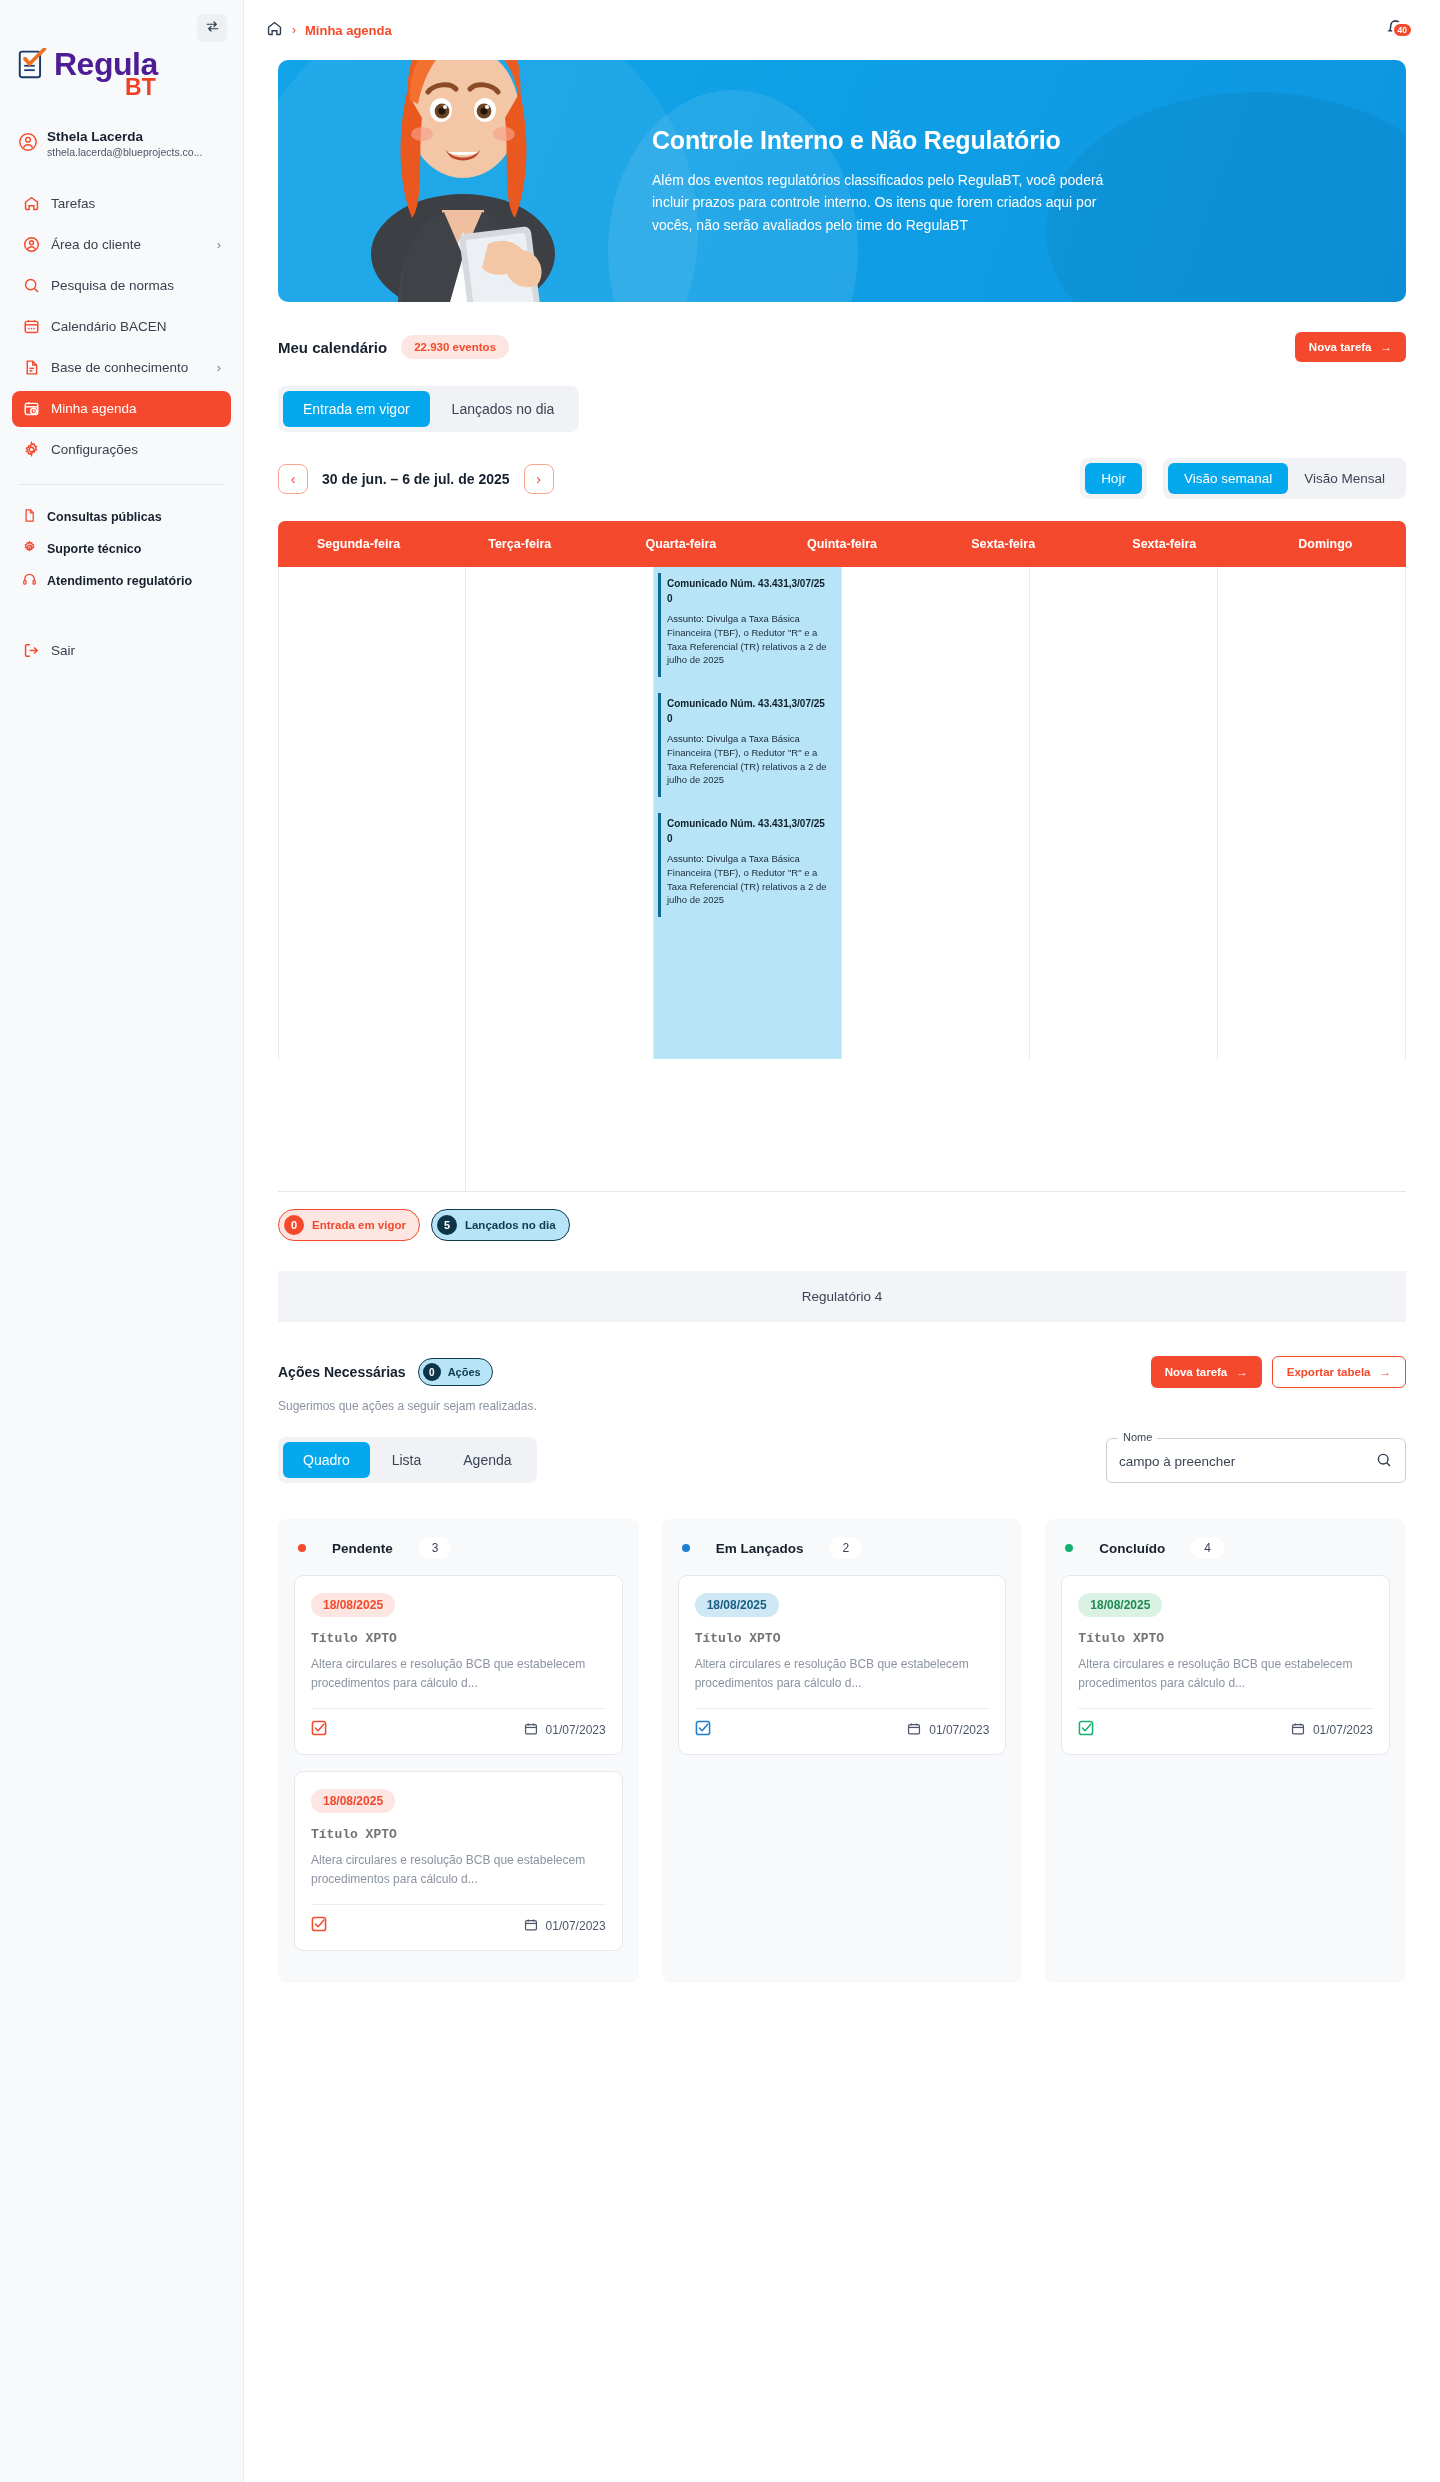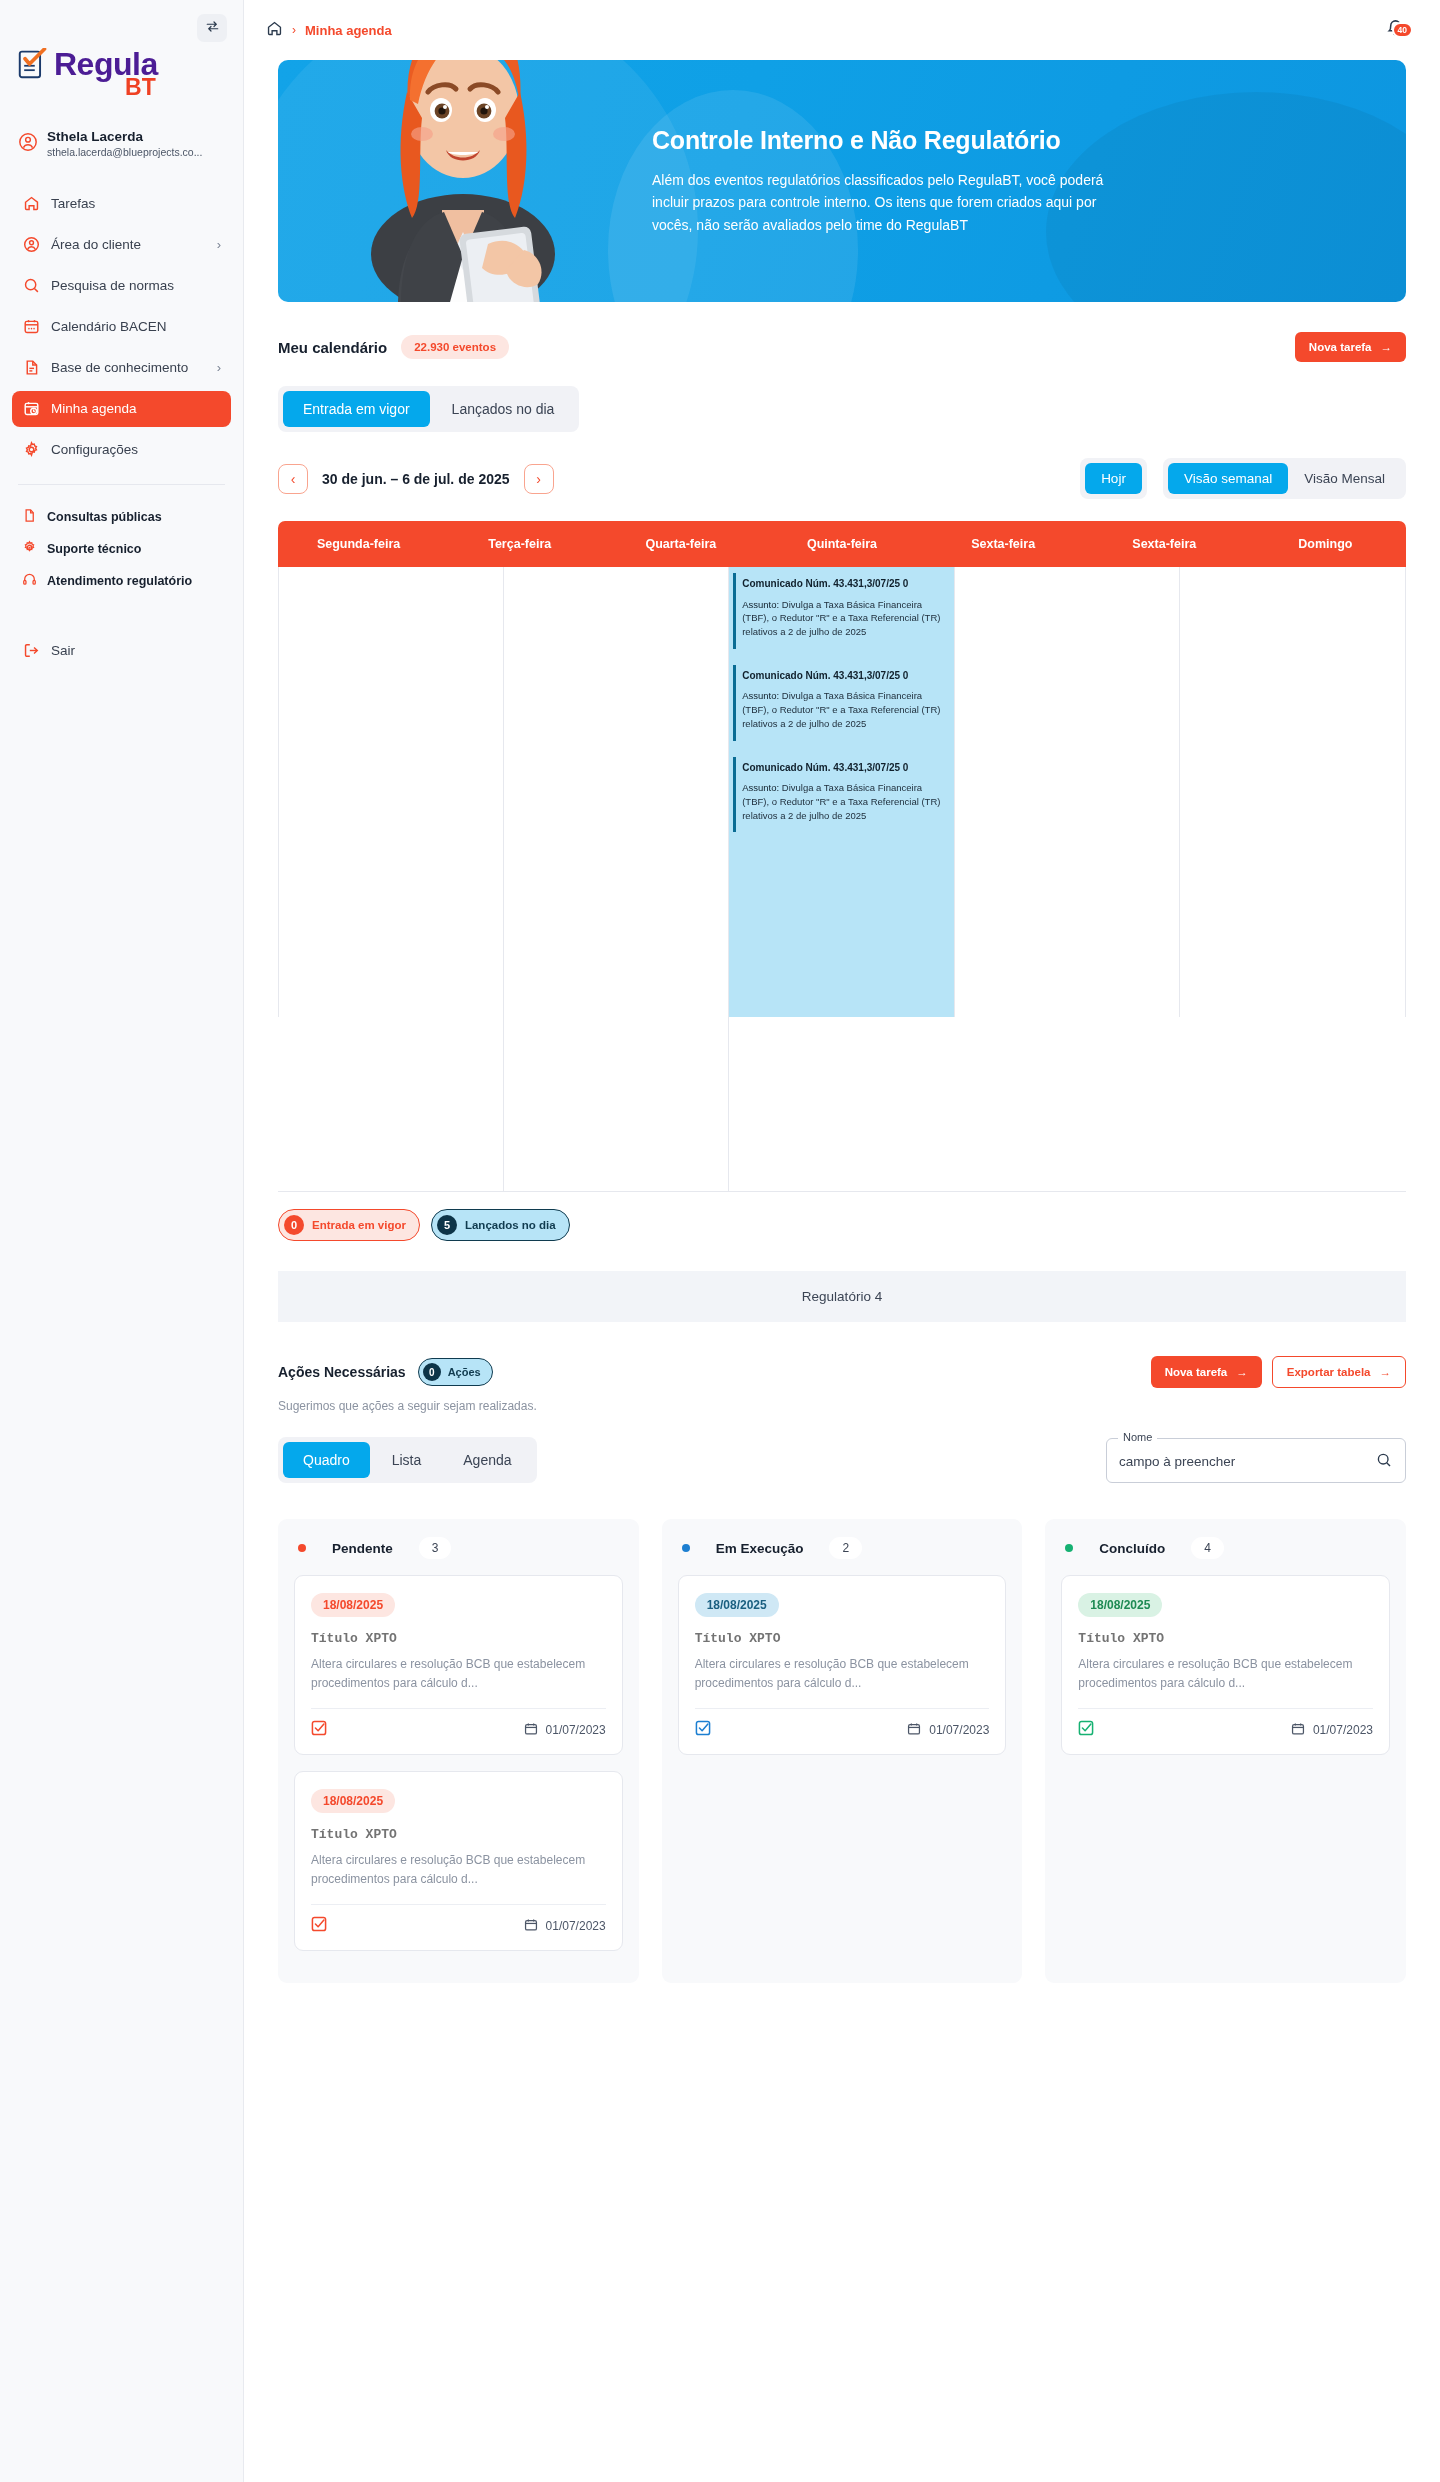--- a/index.html
+++ b/index.html
@@ -159,21 +159,21 @@
   .seg-sm { display: inline-flex; background: #f1f2f6; border-radius: 8px; padding: 5px; }
   .seg-sm .seg-btn { padding: 8px 16px; font-size: 13.5px; }
 
   
   .calendar { margin-top: 22px; border-radius: 7px 7px 0 0; overflow: hidden; }
   .cal-row-head { display: grid; grid-template-columns: repeat(7, 1fr); background: #f4492c; }
   .cal-dayname {
     color: #fff; font-size: 12.5px; font-weight: 700; text-align: center; padding: 16px 4px;
   }
   .cal-row-body {
-    display: grid; grid-template-columns: repeat(5, 1fr);
+    display: grid; grid-template-columns: repeat(6, 1fr);
     min-height: 625px; border-bottom: 1px solid #e6e8ee;
   }
   .cal-cell { border-right: 1px solid #e6e8ee; padding: 6px 4px; }
   .cal-cell:first-child { border-left: 1px solid #e6e8ee; }
   .cal-cell.hl { background: #b7e4f7; }
   .cal-event {
     border-left: 3px solid #0a6c94; background: #b7e4f7;
     padding: 4px 6px 10px 6px; margin-bottom: 16px;
   }
   .cal-ev-title { font-size: 10px; font-weight: 700; color: #10202c; line-height: 1.45; }
@@ -693,21 +693,21 @@
               </span>
               <span>01/07/2023</span>
             </span>
           </div>
         </div>
       </div>
 
       <div class="kan-col">
         <div class="kan-head">
           <span class="kan-dot" style="background:#1d7fd1"></span>
-          <span class="kan-name">Em Execução</span>
+          <span class="kan-name">Em Lançados</span>
           <span class="kan-count">2</span>
         </div>
         <div class="card">
           <span class="card-date blue">18/08/2025</span>
           <div class="card-title">Título XPTO</div>
           <div class="card-desc">Altera circulares e resolução BCB que estabelecem procedimentos para cálculo d...</div>
           <div class="card-foot">
             <span class="card-check">
               <svg viewBox="0 0 18 18" stroke="#1d7fd1">
                   <rect x="1.6" y="1.6" width="14.8" height="14.8" rx="2.4"></rect>

